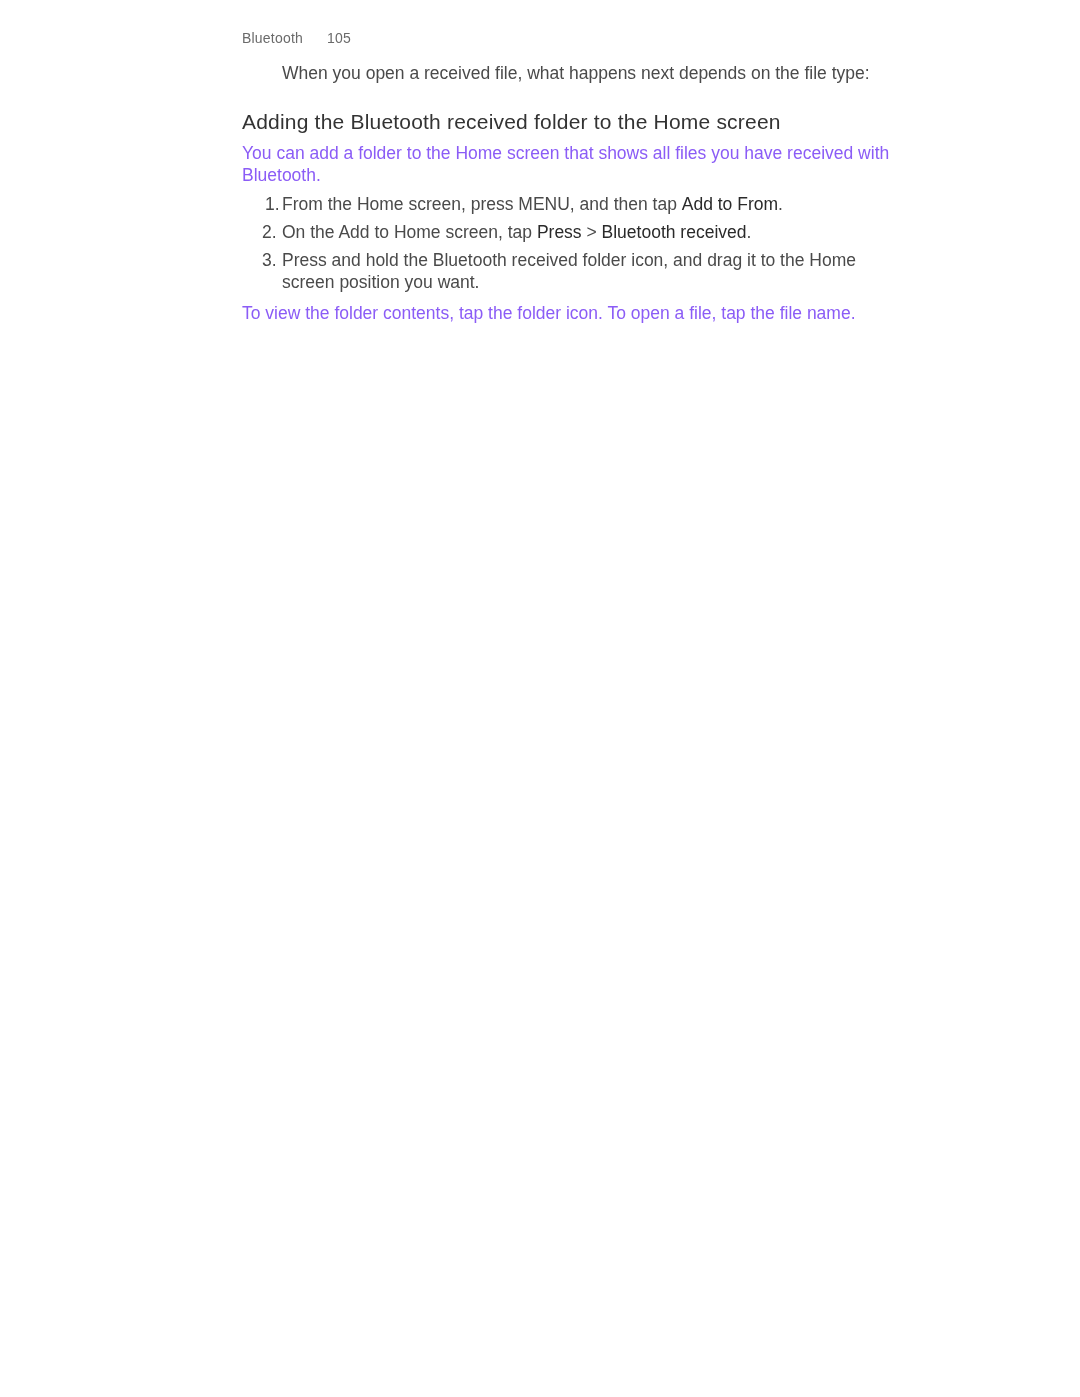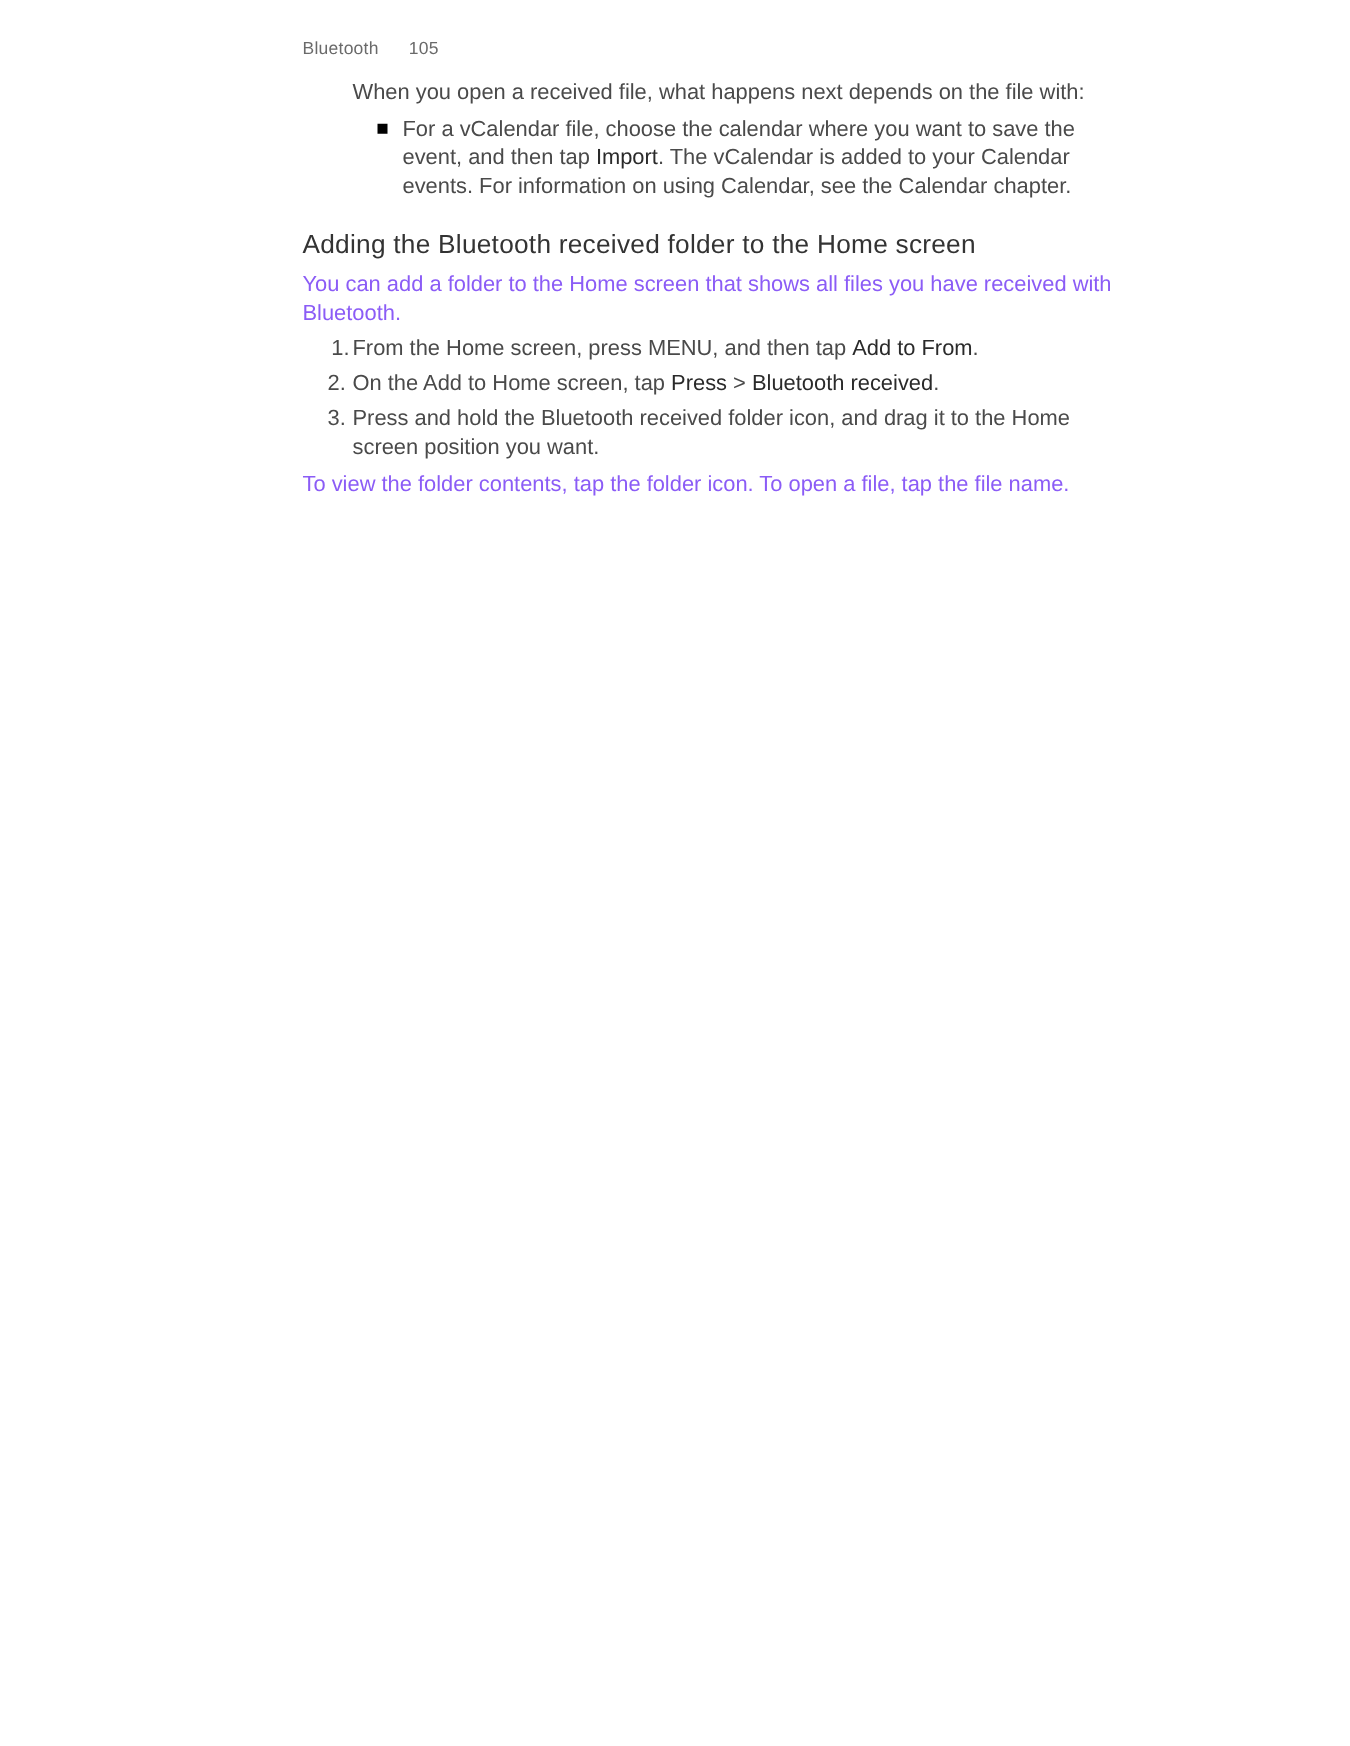--- a/index.html
+++ b/index.html
@@ -101,26 +101,23 @@
     }
   </style>
 </head>
 <body>
 
 <div class="page-header">
   <span class="section-name">Bluetooth</span>
   <span>105</span>
 </div>
 
-<p class="intro-para">When you open a received file, what happens next depends on the file with:</p>
+<p class="intro-para">When you open a received file, what happens next depends on the file type:</p>
 
 <ul class="square-list">
-  <li>
-    <span>For a vCalendar file, choose the calendar where you want to save the event, and then tap </span><span class="strong-inline">Import</span><span>. The vCalendar is added to your Calendar events. For information on using Calendar, see the Calendar chapter.</span>
-  </li>
 </ul>
 
 <h2 class="section-heading">Adding the Bluetooth received folder to the Home screen</h2>
 
 <p class="body-para">You can add a folder to the Home screen that shows all files you have received with Bluetooth.</p>
 
 <ol class="num-list">
   <li>
     <span>From the Home screen, press MENU, and then tap </span><span class="strong-inline">Add to From</span><span>.</span>
   </li>

